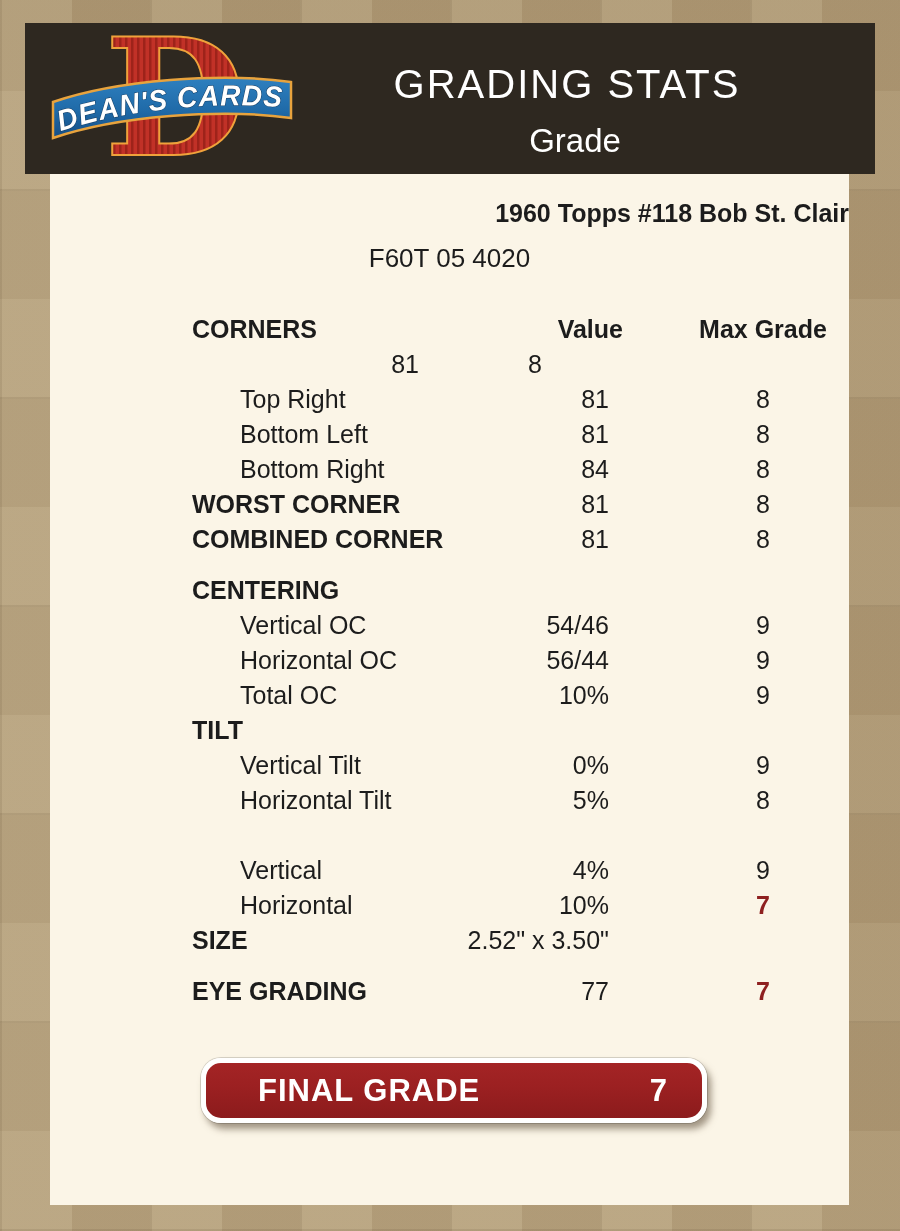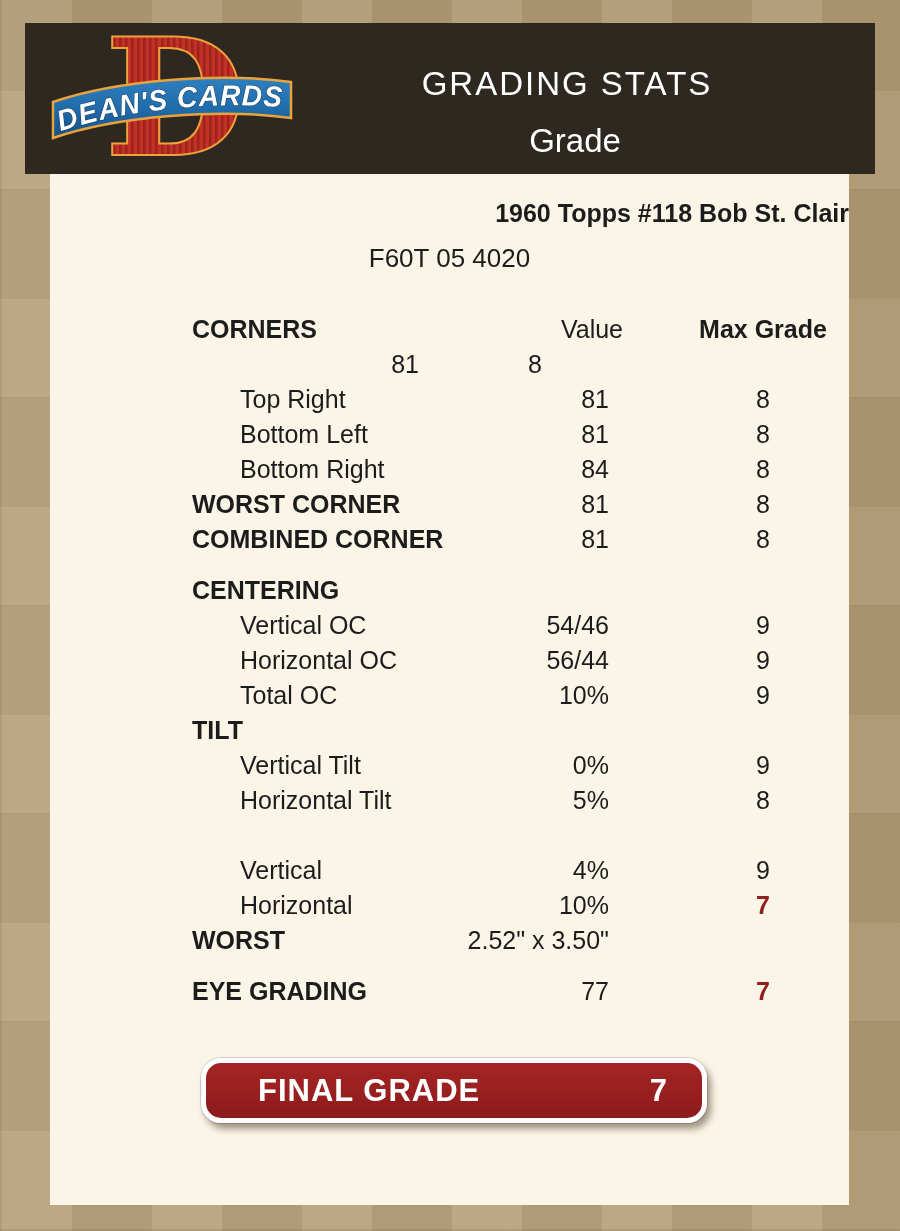--- a/index.html
+++ b/index.html
@@ -16,32 +16,32 @@
   .card{
     position:absolute;left:50px;top:174px;width:799px;height:1031px;
     background:var(--card-bg,#fbf5e7);
   }
   .header{
     position:absolute;left:25px;top:23px;width:850px;height:151px;
     background:var(--header-bg,#2e2820);z-index:5;
   }
   .logo{position:absolute;left:22px;top:5px;width:250px;height:140px;}
   .header-text{position:absolute;left:250px;right:0;top:0;height:100%;text-align:center;color:#ffffff;}
-  .h-title{position:absolute;left:0;right:16px;top:36px;font-size:33px;line-height:50px;letter-spacing:2px;font-weight:normal;}
+  .h-title{position:absolute;left:0;right:16px;top:36px;font-size:40px;line-height:50px;letter-spacing:2px;font-weight:normal;}
   .h-sub{position:absolute;left:0;right:0;top:100px;font-size:33px;line-height:36px;}
   .card-title{position:absolute;left:0;right:0;top:24px;text-align:right;font-size:25px;line-height:30px;font-weight:bold;color:var(--text,#1c1c1c);}
   .card-serial{position:absolute;left:0;right:0;top:70px;text-align:center;font-size:26px;line-height:28px;color:var(--text,#1c1c1c);}
   .table{position:absolute;left:102px;top:138px;width:697px;color:var(--text,#1c1c1c);margin-left:40px;}
   .t-row{display:grid;grid-template-columns:241px 190px 266px;height:35px;line-height:35px;font-size:25px;}
   .row-gap{height:16px;}
   .c-label{text-align:left;white-space:nowrap;}
   .c-label.ind{padding-left:48px;}
   .b{font-weight:bold;}
   .c-val{text-align:right;padding-right:14px;white-space:nowrap;}
-  .c-val.head{padding-right:0;font-weight:normal;}
+  .c-val.head{padding-right:0;font-weight:bold;}
   .c-max{text-align:center;padding-left:14px;white-space:nowrap;}
   .c-max.red{color:var(--accent-red,#8e2020);font-weight:bold;}
   .final-grade{
     position:absolute;left:151px;top:884px;width:506px;height:65px;box-sizing:border-box;
     background:linear-gradient(180deg,#a42425 0%,var(--button-red,#9b2021) 45%,#8c1b1c 100%);
     border:5px solid #ffffff;border-radius:20px;
     box-shadow:0 0 0 1px rgba(0,0,0,.15), 4px 6px 7px rgba(85,70,50,.55);
     display:flex;align-items:center;justify-content:space-between;
     padding:0 34px 0 52px;cursor:pointer;
     color:#ffffff;font-size:31px;font-weight:bold;letter-spacing:1px;white-space:nowrap;
@@ -162,21 +162,21 @@
           <div class="c-label ind">Vertical</div>
           <div class="c-val">4%</div>
           <div class="c-max">9</div>
         </div>
         <div class="t-row">
           <div class="c-label ind">Horizontal</div>
           <div class="c-val">10%</div>
           <div class="c-max red">7</div>
         </div>
         <div class="t-row">
-          <div class="c-label b">WORST</div>
+          <div class="c-label b">SIZE</div>
           <div class="c-val">2.52" x 3.50"</div>
           <div class="c-max"></div>
         </div>
         <div class="row-gap"></div>
         <div class="t-row">
           <div class="c-label b">EYE GRADING</div>
           <div class="c-val">77</div>
           <div class="c-max red">7</div>
         </div>
       </div>

